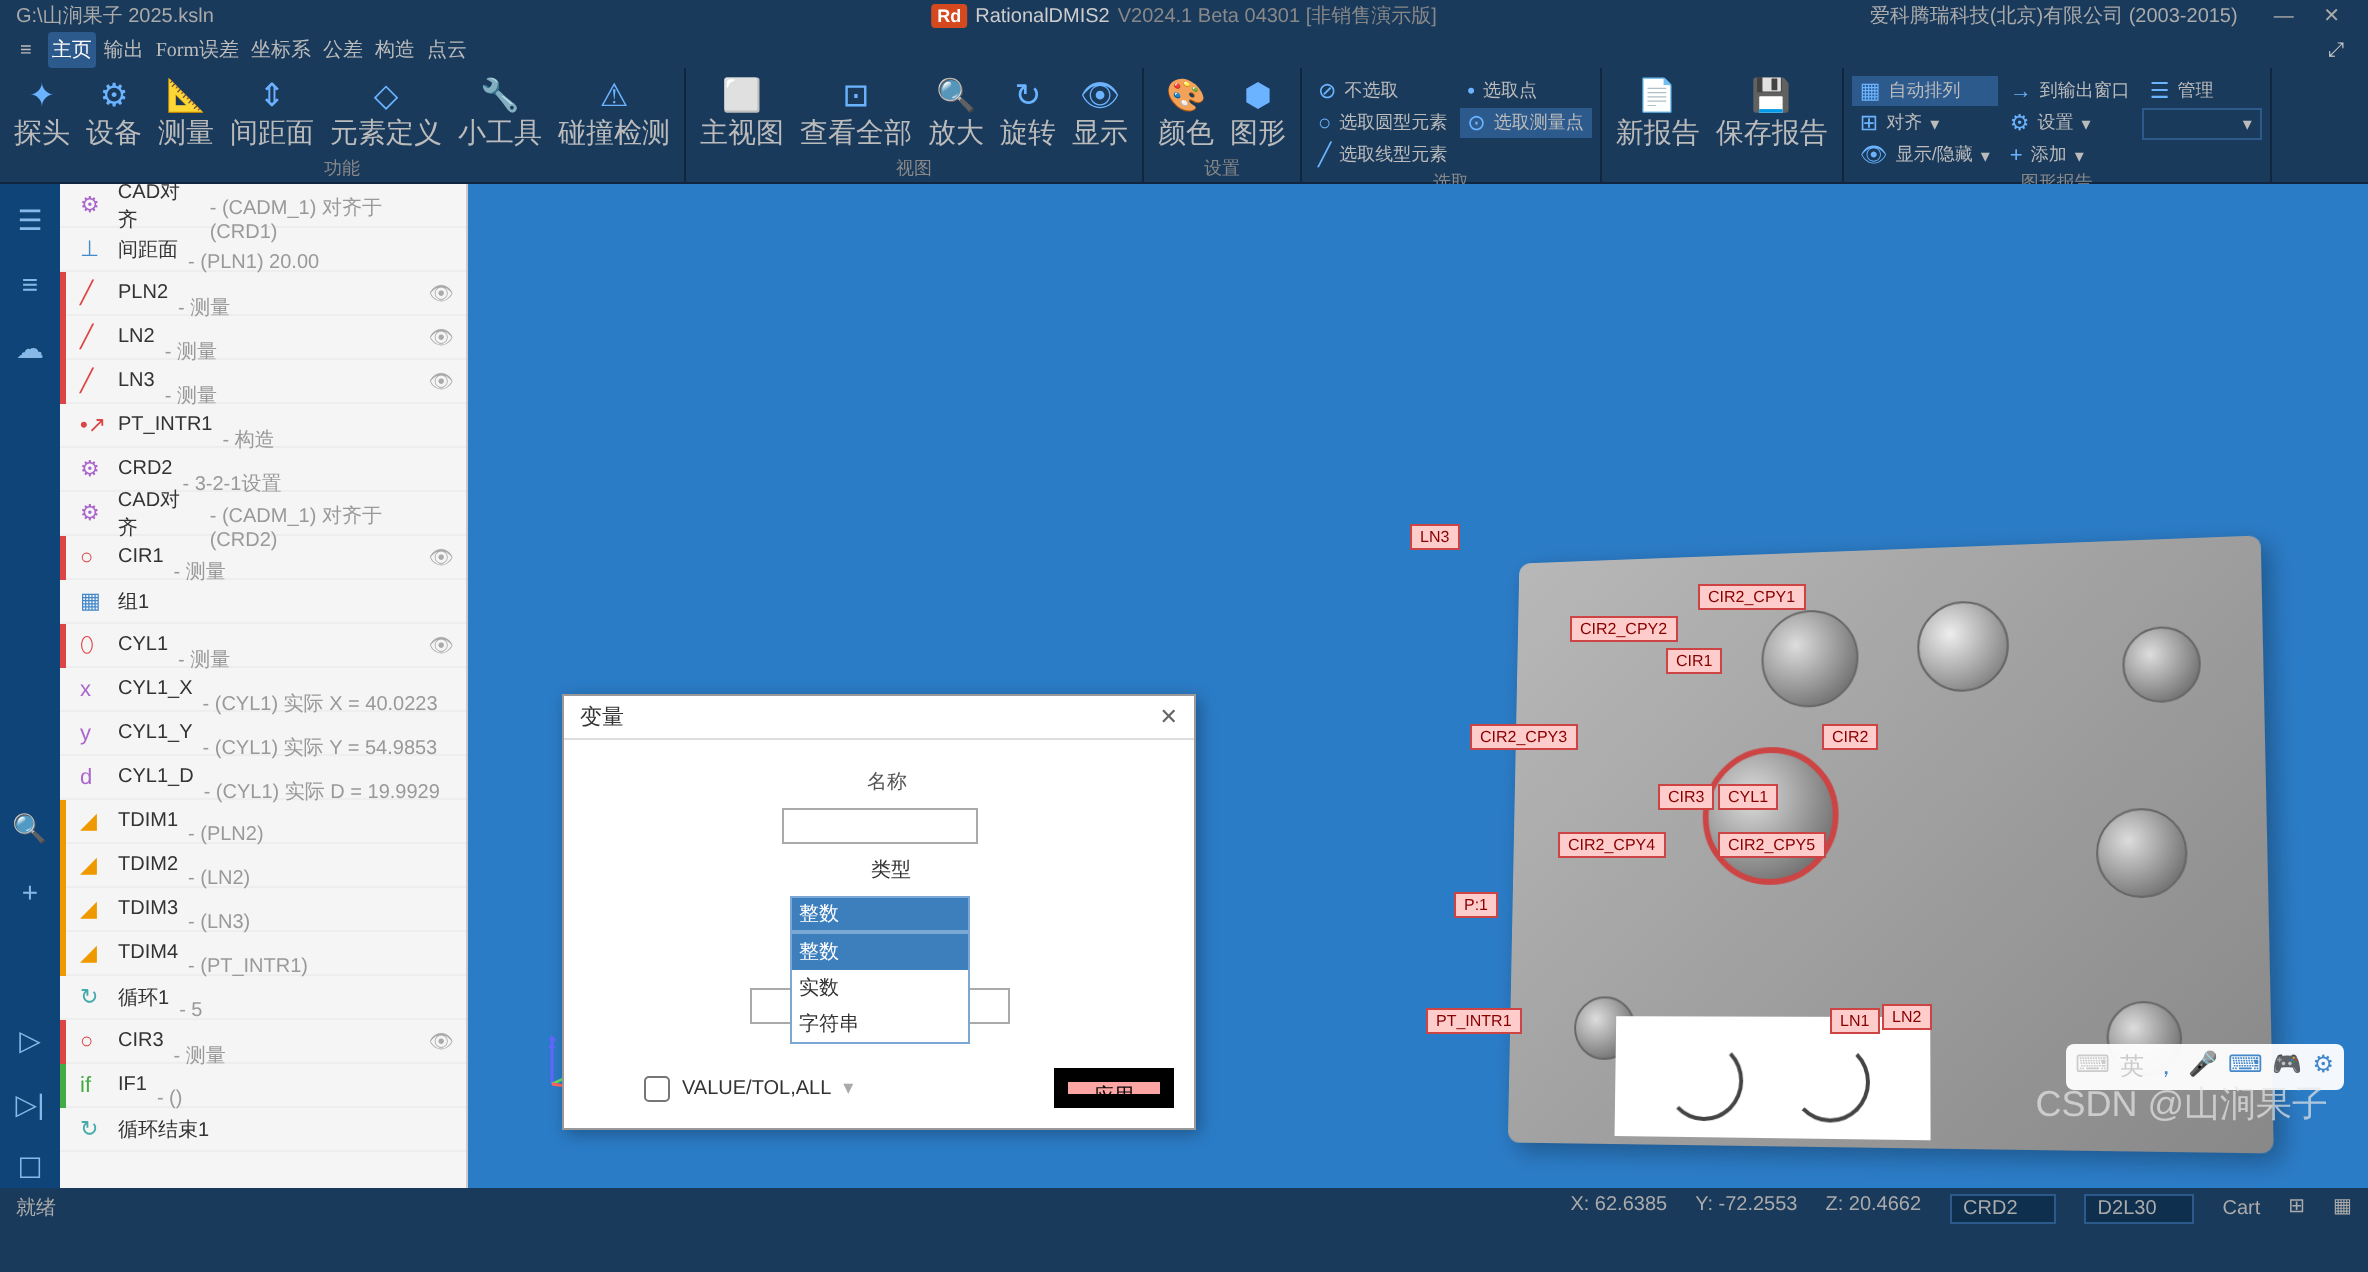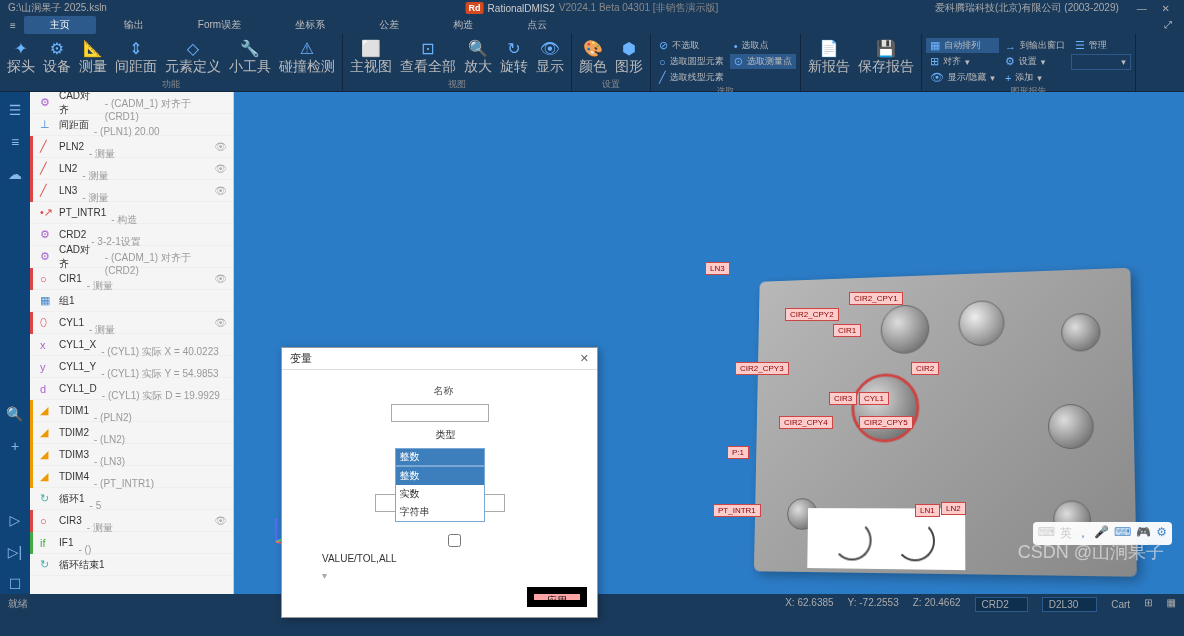--- a/index.html
+++ b/index.html
@@ -6,21 +6,21 @@
 body { width: 1184px; height: 636px; background: #1a3a5c; color: #ccc; font-size: 11px; overflow: hidden; position: relative; }
 
 .titlebar { height: 16px; background: #1a3a5c; display: flex; align-items: center; padding: 0 8px; position: relative; }
 .titlebar .file { color: #aaa; font-size: 10px; }
 .titlebar .center { position: absolute; left: 50%; transform: translateX(-50%); display: flex; align-items: center; gap: 4px; font-size: 10px; }
 .titlebar .logo { background: #d4491e; color: #fff; padding: 1px 3px; border-radius: 2px; font-weight: bold; font-size: 9px; }
 .titlebar .right { margin-left: auto; display: flex; align-items: center; gap: 12px; font-size: 10px; color: #aaa; }
 .titlebar .winbtns span { padding: 0 6px; cursor: pointer; }
 
 .menubar { height: 18px; background: #1a3a5c; display: flex; align-items: center; padding: 0 4px; gap: 2px; font-size: 10px; }
-.menubar .menu-item { padding: 2px 26px; color: #bbb; cursor: pointer; }
+.menubar .menu-item { padding: 2px 2px; color: #bbb; cursor: pointer; font-family: Liberation Serif, serif; }
 .menubar .menu-item.active { background: #2d5a8c; color: #fff; border-radius: 2px; }
 .menubar .menu-icon { padding: 2px 6px; color: #bbb; }
 .menubar .dock-icon { margin-left: auto; padding-right: 8px; }
 
 .ribbon { height: 58px; background: #1a3a5c; display: flex; border-bottom: 1px solid #0f2540; }
 .ribbon-group { display: flex; flex-direction: column; border-right: 1px solid #0f2540; padding: 2px 4px 0 4px; }
 .ribbon-buttons { display: flex; gap: 2px; flex: 1; }
 .ribbon-btn { display: flex; flex-direction: column; align-items: center; padding: 2px 3px; cursor: pointer; min-width: 26px; }
 .ribbon-btn .icon { font-size: 16px; height: 20px; display: flex; align-items: center; color: #6bb3ff; }
 .ribbon-btn .label { font-size: 14px; color: #bbb; white-space: nowrap; }
@@ -79,21 +79,21 @@
 .dialog-body { padding: 14px 10px 10px 10px; font-size: 10px; }
 .dialog-row { display: flex; align-items: center; margin-bottom: 8px; gap: 6px; flex-direction: column; }
 .dialog-row .dl { width: 28px; text-align: right; color: #555; }
 .dialog-row input[type=text] { width: 98px; height: 18px; border: 1px solid #aaa; font-size: 10px; padding: 0 3px; }
 .dialog-row .dl2 { width: 28px; text-align: right; margin-left: 4px; }
 .dropdown { width: 90px; position: relative; }
 .dropdown-sel { height: 18px; border: 1px solid #7aa7d4; background: #3d7ebd; color: #fff; display: flex; align-items: center; padding: 0 4px; font-size: 10px; }
 .dropdown-list { position: absolute; top: 18px; left: 0; width: 90px; border: 1px solid #7aa7d4; background: #fff; z-index: 10; }
 .dropdown-list div { padding: 2px 4px; font-size: 10px; cursor: pointer; }
 .dropdown-list div.sel { background: #3d7ebd; color: #fff; }
-.dialog-bottom { display: flex; padding: 4px 10px 10px 40px; gap: 6px; font-size: 10px; flex-direction: column; }
+.dialog-bottom { display: flex; align-items: center; padding: 4px 10px 10px 40px; gap: 6px; font-size: 10px; }
 .dialog-bottom .apply { margin-left: auto; width: 60px; height: 20px; border: 7px solid #000000; background: #fca5a5; cursor: pointer; font-size: 10px; }
 
 .floatbar { position: absolute; right: 12px; top: 430px; background: rgba(255,255,255,0.95); border-radius: 4px; padding: 3px 5px; display: flex; gap: 5px; font-size: 12px; }
 .floatbar span { cursor: pointer; }
 
 .watermark { position: absolute; right: 20px; bottom: 30px; color: rgba(230,230,230,0.7); font-size: 18px; pointer-events: none; }
 
 .statusbar { height: 20px; background: #1a3a5c; display: flex; align-items: center; padding: 0 8px; font-size: 10px; color: #aaa; gap: 20px; }
 .statusbar .sb-right { margin-left: auto; display: flex; gap: 14px; }
 .statusbar .sb-field { display: flex; align-items: center; gap: 3px; }
@@ -110,21 +110,21 @@
 <body>
 
 <div class="titlebar">
   <span class="file">G:\山涧果子 2025.ksln</span>
   <div class="center">
     <span class="logo">Rd</span>
     <span>RationalDMIS2</span>
     <span style="color:#888">V2024.1 Beta 04301 [非销售演示版]</span>
   </div>
   <div class="right">
-    <span>爱科腾瑞科技(北京)有限公司 (2003-2029)</span>
+    <span>爱科腾瑞科技(北京)有限公司 (2003-2015)</span>
     <span class="winbtns">
       <span>—</span>
       <span>✕</span>
     </span>
   </div>
 </div>
 
 <div class="menubar">
   <span class="menu-icon">≡</span>
   <span class="menu-item active">主页</span>

